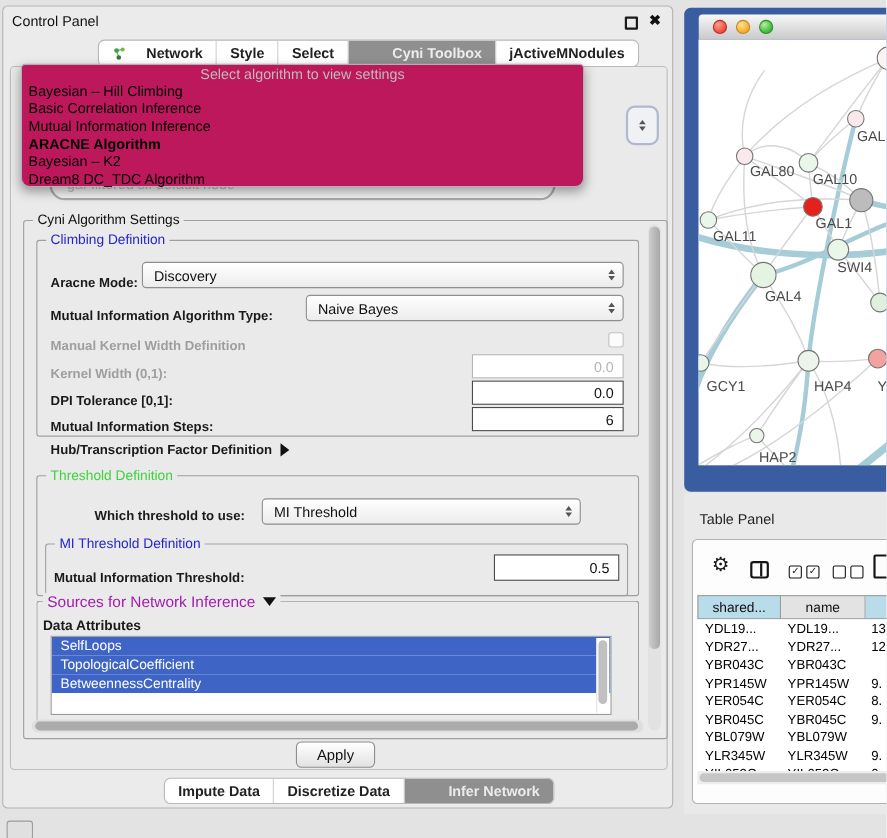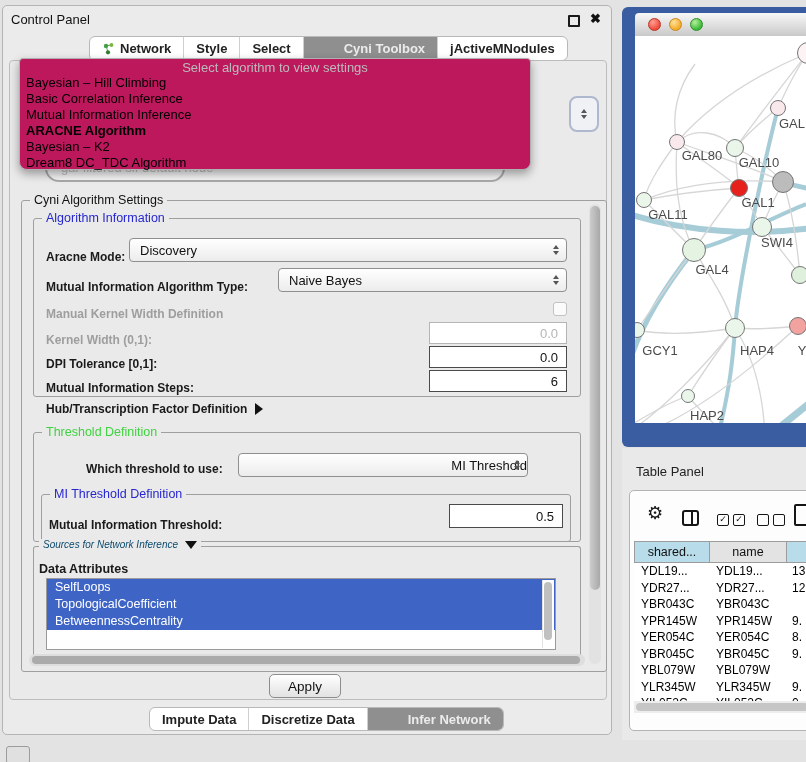--- a/index.html
+++ b/index.html
@@ -6,21 +6,21 @@
   #screen{position:relative;width:806px;height:762px;background:#e3e3e3;overflow:hidden;
           font-family:"Liberation Sans",sans-serif;-webkit-font-smoothing:antialiased;}
   
   .control-panel{position:absolute;left:2px;top:5px;width:610px;height:730px;background:#ebebeb;
                  border:1px solid #b4b4b4;border-radius:5px;box-sizing:border-box;}
   .cp-title{position:absolute;left:8px;top:6px;font-size:13px;color:#111;}
   .float-icon{position:absolute;right:31px;top:9px;width:8px;height:8px;border:2px solid #1a1a1a;border-radius:1px;}
   .close-icon{position:absolute;right:10px;top:5px;font-size:13px;font-weight:bold;color:#111;}
   .cp-tabbar{position:absolute;left:86px;top:30px;height:23px;display:flex;background:#fff;
              border:1px solid #b9b9b9;border-radius:6px;overflow:hidden;}
-  .cp-tab{padding:0 12px;display:flex;align-items:center;gap:5px;font-size:13px;font-weight:bold;
+  .cp-tab{padding:0 12px;display:flex;align-items:center;gap:18px;font-size:13px;font-weight:bold;
           color:#222;border-right:1px solid #d0d0d0;white-space:nowrap;}
   .cp-tab:last-child{border-right:none;text-align:right;}
   .cp-tab.selected{background:#8f8f8f;color:#ececec;padding-left:40px;}
   .cp-body{position:absolute;left:6px;top:54px;width:598px;height:640px;background:#eaeaea;
            border:1px solid #bdbdbd;border-radius:4px;box-sizing:border-box;}
   .group{position:absolute;border:1px solid #9f9f9f;border-radius:3px;}
   .group-label{position:absolute;top:-8px;left:8px;background:#eaeaea;padding:0 4px;font-size:12.5px;color:#111;white-space:nowrap;}
   .group-label.blue{color:#2626cf;}
   .group-label.green{color:#3fd23f;}
   .lbl{position:absolute;font-size:12px;font-weight:bold;color:#1a1a1a;white-space:nowrap;}
@@ -147,21 +147,21 @@
     </div>
 
     <div class="group" style="left:18px;top:194px;width:584px;height:470px;">
       <span class="group-label">Cyni Algorithm Settings</span>
     </div>
     <div class="vscroll">
         <div class="vthumb"></div>
       </div>
 
     <div class="group" style="left:30px;top:212px;width:546px;height:177px;">
-      <span class="group-label blue">Algorithm Information</span>
+      <span class="group-label blue">Climbing Definition</span>
     </div>
     <div class="lbl" style="left:43px;top:244px;">Aracne Mode:</div>
     <div class="combo" style="left:126px;top:232px;width:438px;height:24px;">
       <span>Discovery</span>
       <span class="arrows">
           <span class="arr-up"></span>
           <span class="arr-dn"></span>
         </span>
     </div>
     <div class="lbl" style="left:43px;top:274px;">Mutual Information Algorithm Type:</div>
@@ -183,36 +183,36 @@
 
     <div class="hub-row" style="left:43px;top:396px;">
       <span class="lbl" style="position:static;">Hub/Transcription Factor Definition</span>
       <span class="tri-right"></span>
     </div>
 
     <div class="group" style="left:30px;top:426px;width:546px;height:108px;">
       <span class="group-label green">Threshold Definition</span>
     </div>
     <div class="lbl" style="left:83px;top:456px;">Which threshold to use:</div>
-    <div class="combo" style="left:235px;top:447px;width:290px;height:24px;justify-content:flex-end;">
+    <div class="combo" style="left:235px;top:447px;width:290px;height:24px;">
       <span>MI Threshold</span>
       <span class="arrows">
           <span class="arr-up"></span>
           <span class="arr-dn"></span>
         </span>
     </div>
     <div class="group" style="left:38px;top:488px;width:528px;height:46px;">
       <span class="group-label blue">MI Threshold Definition</span>
     </div>
     <div class="lbl" style="left:46px;top:512px;">Mutual Information Threshold:</div>
     <div class="tfield" style="left:446px;top:498px;width:114px;height:24px;">0.5</div>
 
     <div class="group" style="left:30px;top:540px;width:546px;height:114px;border-bottom:none;"></div>
     <div class="hub-row" style="left:36px;top:533px;background:#eaeaea;padding:0 4px;z-index:2;">
-      <span style="font-size:10px;color:#0c4a6e;font-style:italic;">Sources for Network Inference</span>
+      <span style="font-size:14px;color:#a21caf;">Sources for Network Inference</span>
       <span class="tri-down"></span>
     </div>
     <div class="lbl" style="left:36px;top:556px;font-size:12.5px;">Data Attributes</div>
     <div class="attr-list">
       <div class="attr-item">SelfLoops</div>
       <div class="attr-item">TopologicalCoefficient</div>
       <div class="attr-item">BetweennessCentrality</div>
       <div class="attr-scroll">
           <div class="attr-thumb"></div>
         </div>

